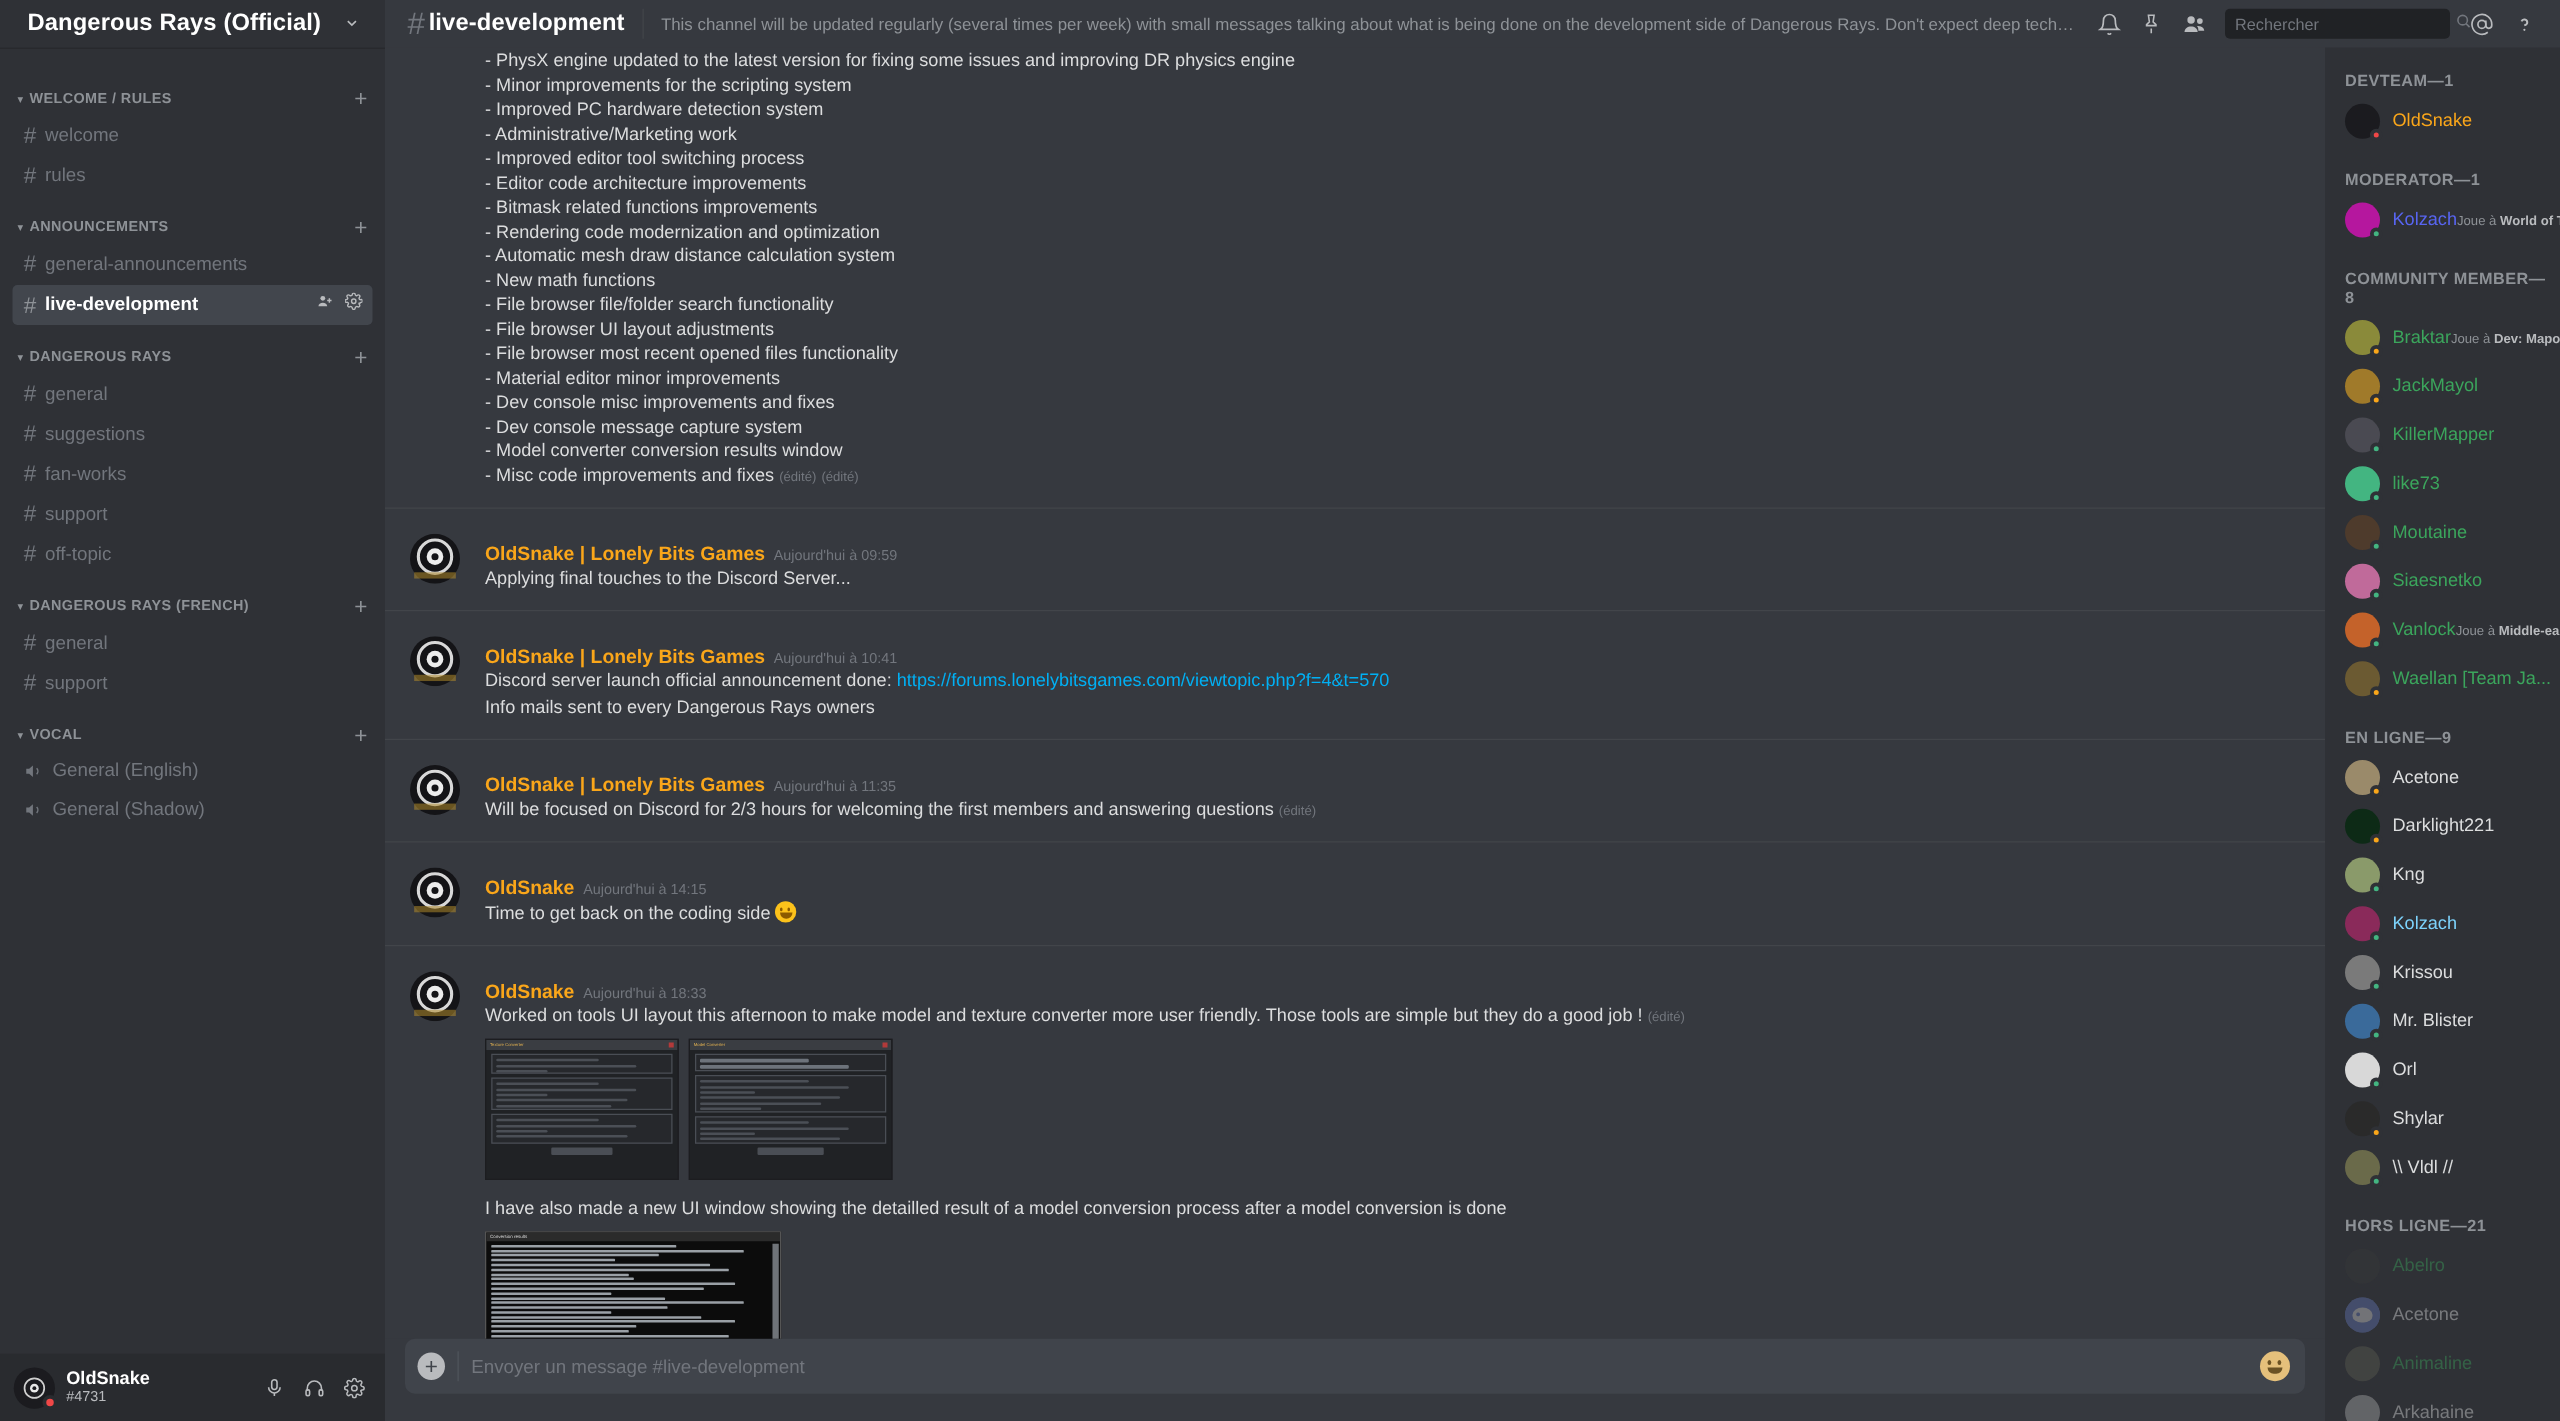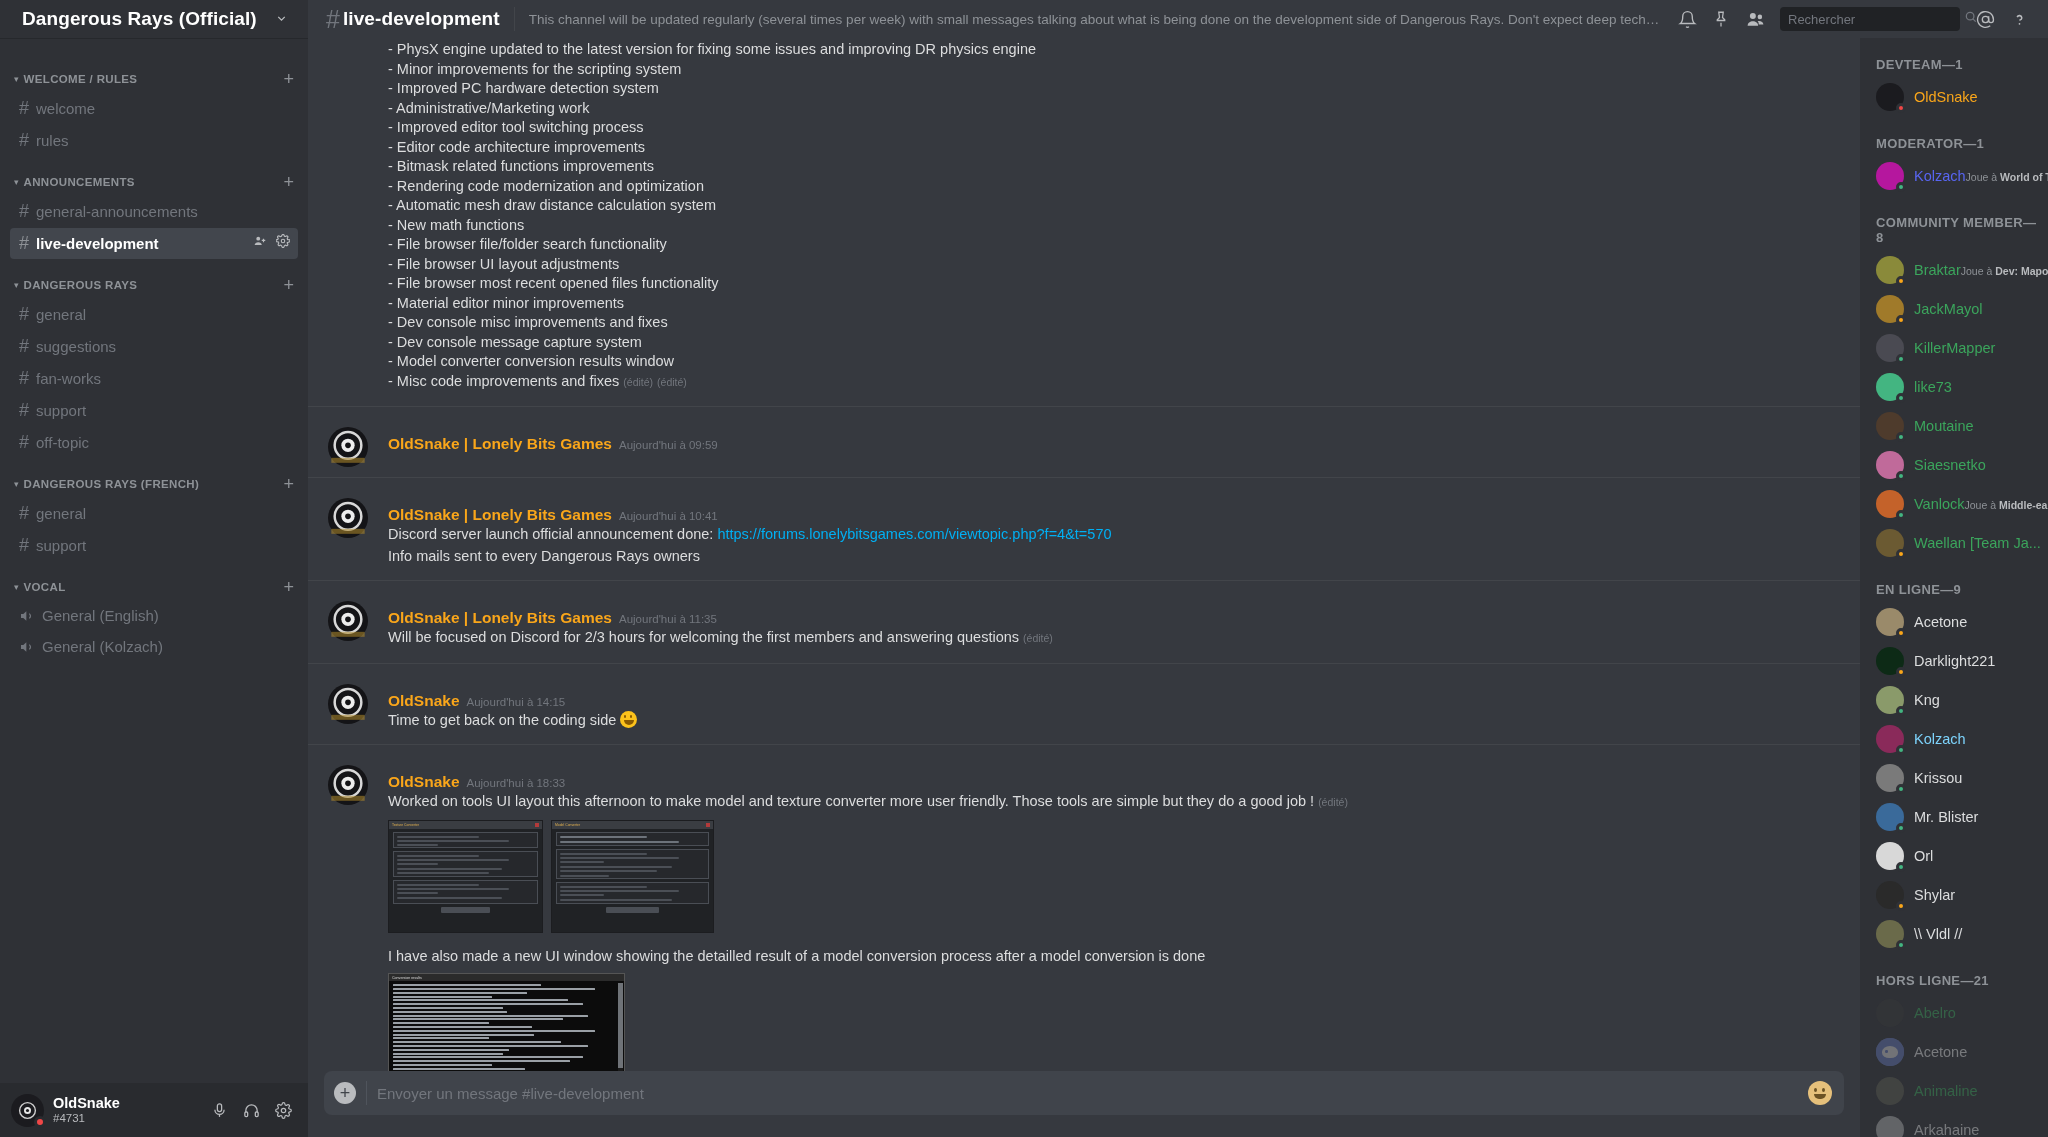--- a/index.html
+++ b/index.html
@@ -381,21 +381,21 @@
             </span>
             <span class="cname">General (English)</span>
           </div>
           <div class="chan">
             <span class="vol">
               <svg width="16" height="16" viewBox="0 0 24 24" fill="currentColor">
                 <path d="M11 5L6.5 9H3v6h3.5L11 19z"></path>
                 <path d="M15.5 8.5a5 5 0 010 7" fill="none" stroke="currentColor" stroke-width="1.8"></path>
               </svg>
             </span>
-            <span class="cname">General (Kolzach)</span>
+            <span class="cname">General (Shadow)</span>
           </div>
         </div>
       <div class="userbar">
         <div class="ub-avatar" style="background:#1b1b1f;display:flex;align-items:center;justify-content:center;">
           <svg width="21" height="21" viewBox="0 0 24 24">
               <circle cx="12" cy="12" r="9" fill="none" stroke="#cfcfcf" stroke-width="1.6"></circle>
               <circle cx="12" cy="12" r="4" fill="#e8e8e8"></circle>
               <circle cx="12" cy="12" r="1.8" fill="#1b1b1f"></circle>
             </svg>
           <span class="status" id="ub-status" style="background: rgb(240, 71, 71);"></span>
@@ -462,20 +462,21 @@
                   <circle cx="12" cy="11" r="4" fill="#ededed"></circle>
                   <circle cx="12" cy="11" r="1.7" fill="#141417"></circle>
                   <rect x="2" y="18.5" width="20" height="3" fill="#b08a2a" opacity=".55"></rect>
                 </svg></span>
             </div>
             <div class="msg-body">
               <div class="msg-head">
                 <span class="msg-author">OldSnake | Lonely Bits Games</span>
                 <span class="msg-time">Aujourd'hui à 09:59</span>
               </div>
+              <div class="msg-text">Applying final touches to the Discord Server...</div>
             </div>
           </div>
           <div class="msg sep">
             <div class="msg-avatar-col">
               <span class="avatar40"><svg width="40" height="40" viewBox="0 0 24 24">
                   <circle cx="12" cy="12" r="12" fill="#141417"></circle>
                   <circle cx="12" cy="11" r="8" fill="none" stroke="#d8d8d8" stroke-width="1.5"></circle>
                   <circle cx="12" cy="11" r="4" fill="#ededed"></circle>
                   <circle cx="12" cy="11" r="1.7" fill="#141417"></circle>
                   <rect x="2" y="18.5" width="20" height="3" fill="#b08a2a" opacity=".55"></rect>

